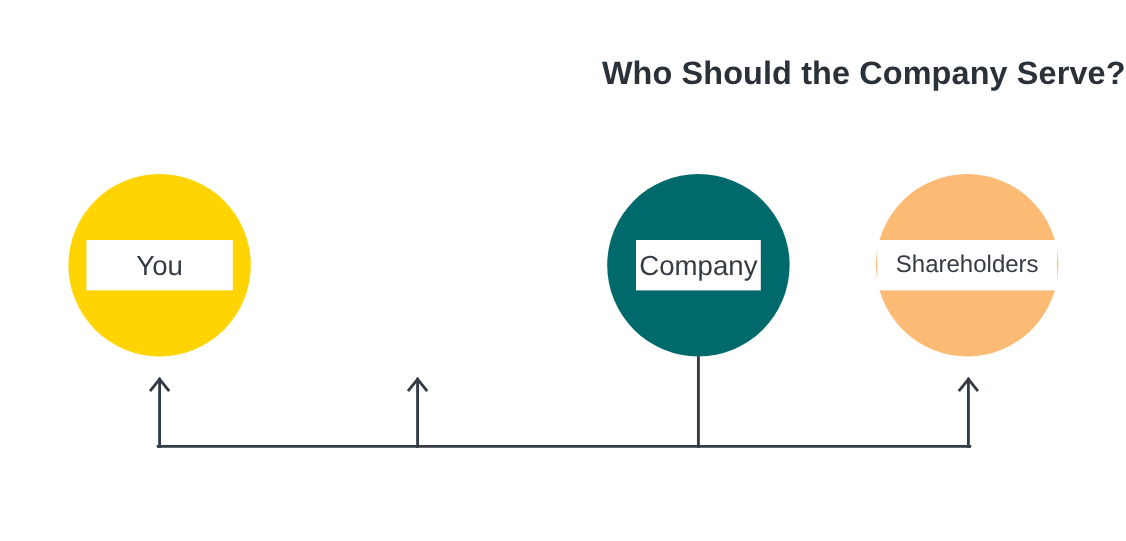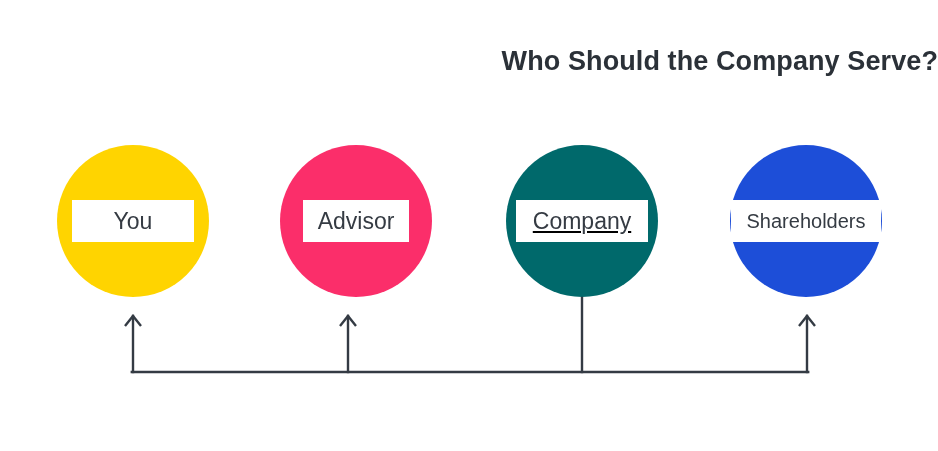--- a/index.html
+++ b/index.html
@@ -68,21 +68,21 @@
 
   
   #node-you        { left: 57px;  }
   #node-advisor    { left: 280px; }
   #node-company    { left: 506px; }
   #node-shareholders { left: 730px; }
 
   
   #node-you .node-label-box          { width: 122px; }
   #node-advisor .node-label-box      { width: 106px; }
-  #node-company .node-label-box      { width: 132px; text-decoration: underline; }
+  #node-company .node-label-box      { width: 104px; }
   #node-shareholders .node-label-box { width: 150px; }
 
   #node-shareholders .node-label-text { font-size: 20px; }
 
   
   #connector-layer {
     position: absolute;
     left: 0;
     top: 0;
     width: 938px;
@@ -96,33 +96,28 @@
 <div id="diagram-root" style="background: rgb(255, 255, 255);">
 
   <div id="chart-title" style="color: rgb(43, 49, 56); text-align: right;">Who Should the Company Serve?</div>
 
   <div class="node" id="node-you" style="background: rgb(255, 212, 0);">
     <div class="node-label-box" style="background: rgb(255, 255, 255);">
       <span class="node-label-text" style="color: rgb(53, 59, 67);">You</span>
     </div>
   </div>
 
-  <div class="node" id="node-advisor" style="background: rgb(251, 46, 106);">
-    <div class="node-label-box" style="background: rgb(255, 255, 255);">
-      <span class="node-label-text" style="color: rgb(53, 59, 67);">Advisor</span>
-    </div>
-  </div>
 
   <div class="node" id="node-company" style="background: rgb(0, 105, 107);">
     <div class="node-label-box" style="background: rgb(255, 255, 255);">
       <span class="node-label-text" style="color: rgb(53, 59, 67);">Company</span>
     </div>
   </div>
 
-  <div class="node" id="node-shareholders" style="background: #1d4ed8;">
+  <div class="node" id="node-shareholders" style="background: #fdba74;">
     <div class="node-label-box" style="background: rgb(255, 255, 255);">
       <span class="node-label-text" style="color: rgb(53, 59, 67);">Shareholders</span>
     </div>
   </div>
 
   <svg id="connector-layer" viewBox="0 0 938 451">
       <line x1="131.8" y1="372" x2="808.2" y2="372" stroke="#343b44" stroke-width="2.4" stroke-linecap="square"></line>
       <line x1="582" y1="298" x2="582" y2="372" stroke="#343b44" stroke-width="2.4" stroke-linecap="square"></line>
       <line x1="133" y1="372" x2="133" y2="316" stroke="#343b44" stroke-width="2.4" stroke-linecap="square"></line>
       <path d="M 125 326 L 133 316 L 141 326" fill="none" stroke="#343b44" stroke-width="2.4" stroke-linecap="butt" stroke-linejoin="miter"></path>

